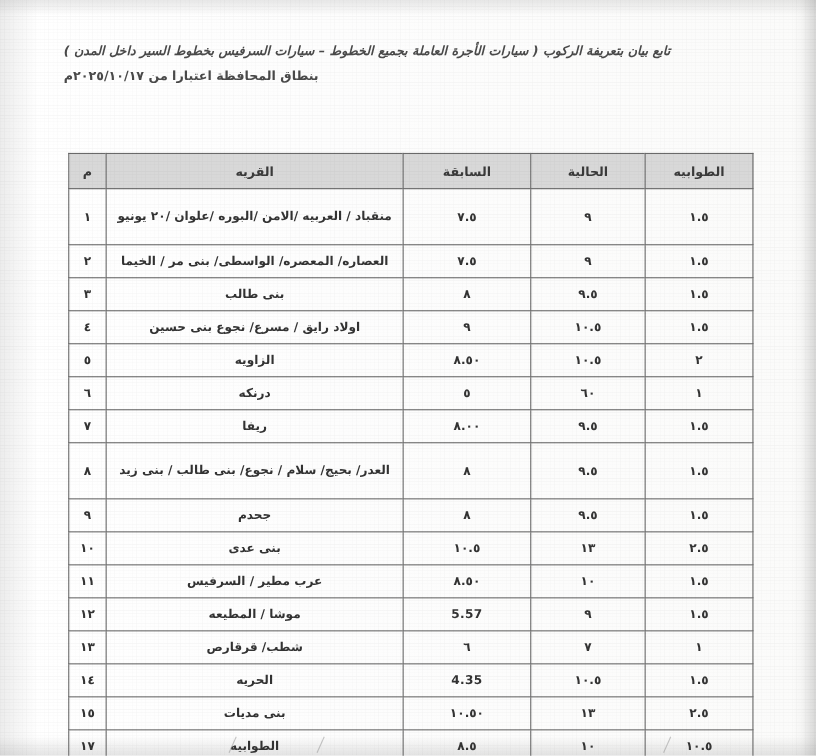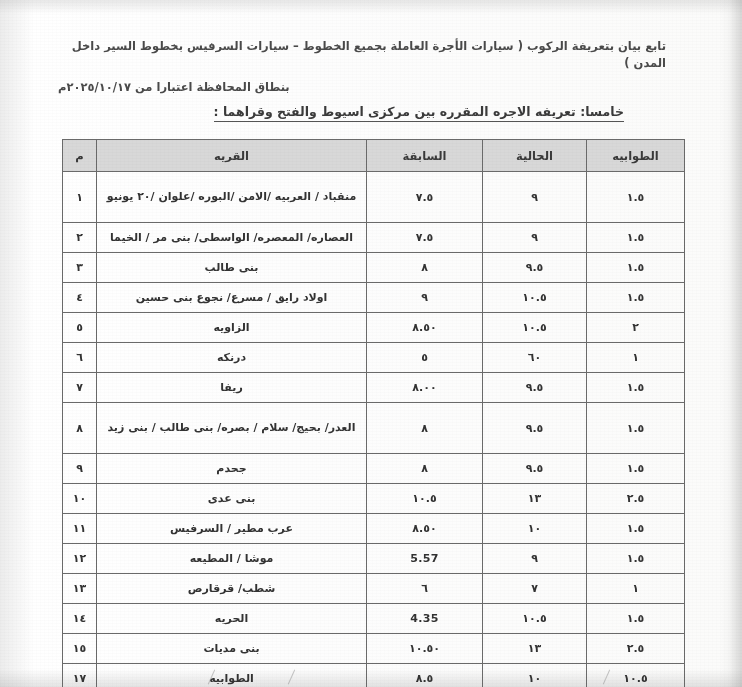--- a/index.html
+++ b/index.html
@@ -61,22 +61,23 @@
     right: 58px;
     left: 58px;
     text-align: center;
   }
   .header-line-1 {
     font-size: 11.5px;
     font-weight: bold;
     line-height: 1.5;
     color: #4a4a4a;
     letter-spacing: 0.2px;
-    text-align: right;
+    text-align: left;
     padding-right: 18px;
+    font-style: italic;
   }
   .header-line-2 {
     font-size: 11.5px;
     font-weight: bold;
     line-height: 1.6;
     color: #4a4a4a;
     margin-top: 5px;
     text-align: left;
     padding-right: 40px;
   }
@@ -188,21 +189,20 @@
   <div class="scan-edge-top"></div>
   <div class="scan-edge-left"></div>
   <div class="scan-edge-right"></div>
   <div class="scan-edge-bottom"></div>
 
   <div class="doc-header">
     <div class="header-line-1">تابع بيان بتعريفة الركوب ( سيارات الأجرة العاملة بجميع الخطوط – سيارات السرفيس بخطوط السير داخل المدن )</div>
     <div class="header-line-2">بنطاق المحافظة اعتبارا من ٢٠٢٥/١٠/١٧م</div>
   </div>
 
-  <div class="section-title">خامسا: تعريفه الاجره المقرره بين مركزى اسيوط والفتح وقراهما :</div>
 
   <div class="table-wrap">
     <table class="fares">
       <colgroup>
         <col class="c-increase">
         <col class="c-current">
         <col class="c-previous">
         <col class="c-village">
         <col class="c-num">
       </colgroup>
@@ -262,21 +262,21 @@
             <td class="val">١.٥</td>
             <td class="val">٩.٥</td>
             <td class="val">٨.٠٠</td>
             <td class="village">ريفا</td>
             <td class="num">٧</td>
           </tr>
           <tr class="tall">
             <td class="val">١.٥</td>
             <td class="val">٩.٥</td>
             <td class="val">٨</td>
-            <td class="village">العدر/ بحيج/ سلام / بصره/ بنى طالب / بنى زيد</td>
+            <td class="village">العدر/ بحيج/ سلام / نجوع/ بنى طالب / بنى زيد</td>
             <td class="num">٨</td>
           </tr>
           <tr class="normal">
             <td class="val">١.٥</td>
             <td class="val">٩.٥</td>
             <td class="val">٨</td>
             <td class="village">جحدم</td>
             <td class="num">٩</td>
           </tr>
           <tr class="normal">

